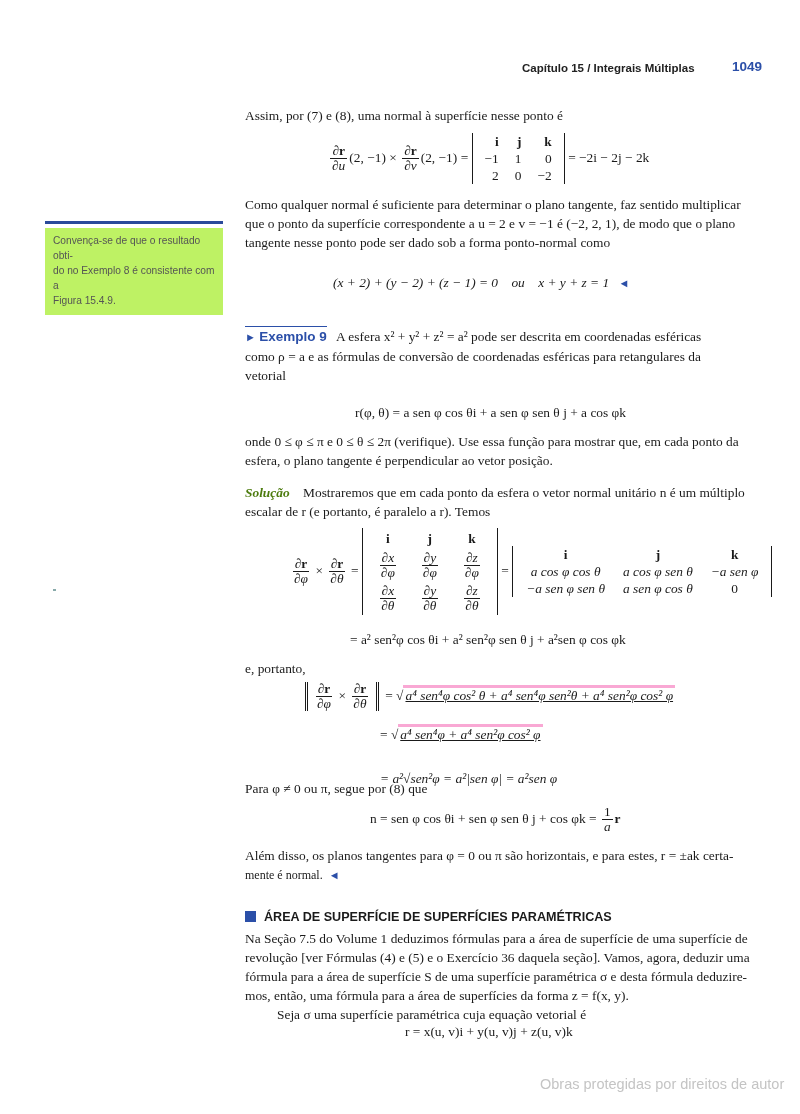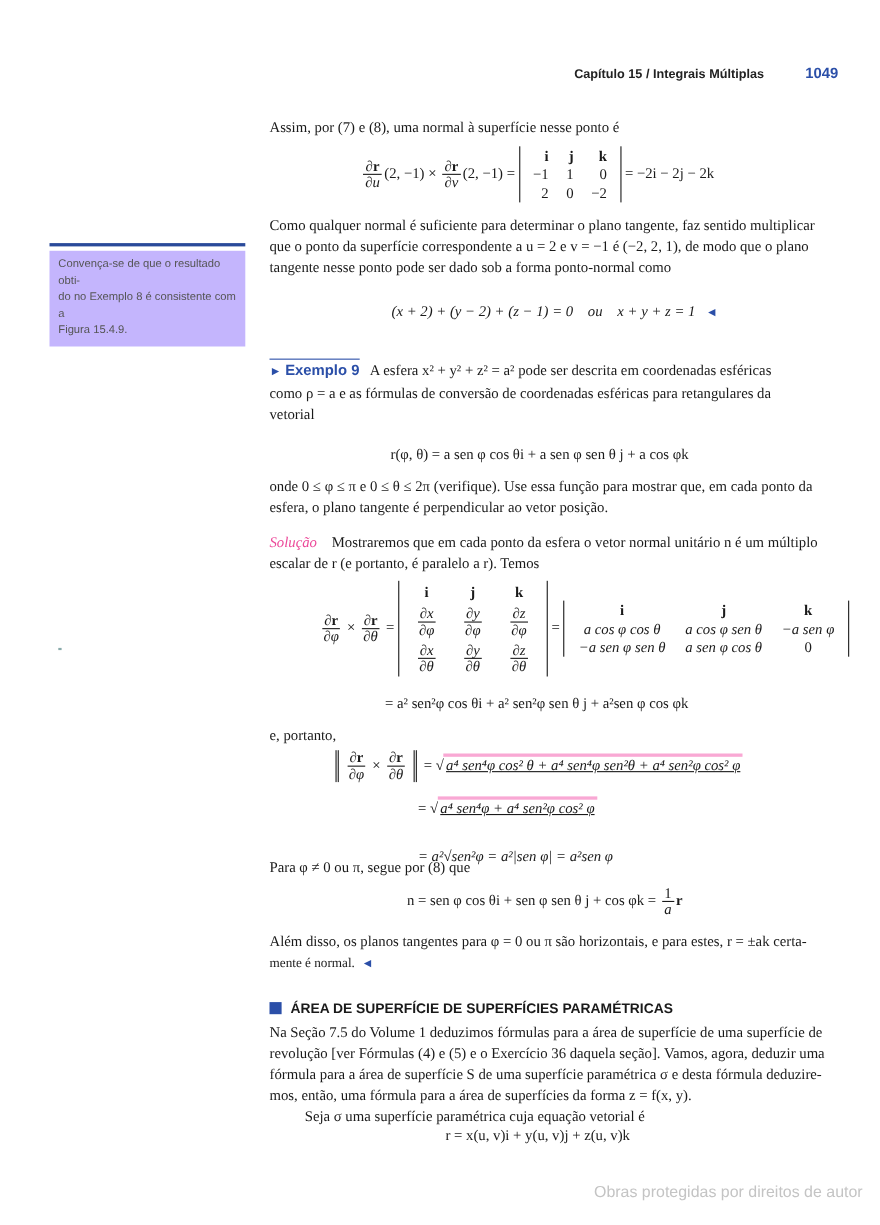--- a/index.html
+++ b/index.html
@@ -17,26 +17,26 @@
     .frac { display: inline-flex; flex-direction: column; align-items: center; vertical-align: middle; margin: 0 2px; line-height: 1.05; }
     .frac .num { border-bottom: 1px solid #1a1a1a; padding: 0 2px; }
     .frac .den { padding: 0 2px; }
     .det { display: inline-block; vertical-align: middle; border-left: 1.2px solid #1a1a1a; border-right: 1.2px solid #1a1a1a; padding: 0 4px; }
     .det table { border-collapse: collapse; }
     .det td { padding: 0 8px; text-align: right; line-height: 17px; }
     .det2 td { text-align: center; padding: 0 9px; }
     .det3 td { text-align: center; padding: 2px 10px; }
     .sidebar-note { left: 45px; top: 221px; width: 178px; }
     .sidebar-rule { height: 3px; background: #2a4a9a; margin-bottom: 4px; }
-    .sidebar-box { background: #c4b5fd; padding: 5px 6px 7px 8px; font-size: 10.2px; line-height: 15px; color: #555; }
+    .sidebar-box { background: #bef264; padding: 5px 6px 7px 8px; font-size: 10.2px; line-height: 15px; color: #555; }
     .ex-rule { left: 245px; top: 326px; width: 82px; height: 1px; background: #2b4fa8; }
     .ex-label { color: #2b4fa8; font-weight: bold; font-size: 13.5px; }
     .tri-right { color: #2b4fa8; font-size: 11px; }
     .end-mark { color: #2b4fa8; font-size: 11px; margin-left: 6px; }
-    .sol-label { color: #ec4899; font-weight: normal; font-style: italic; }
+    .sol-label { color: #4d7c0f; font-weight: bold; font-style: italic; }
     .section-head { left: 245px; top: 910px; font-size: 12.6px; font-weight: bold; color: #1a1a1a; }
     .sq { display: inline-block; width: 11px; height: 11px; background: #2b4fa8; margin-right: 8px; vertical-align: -1px; }
     .watermark { top: 1076px; left: 540px; font-size: 14.5px; color: #c4c4c4; }
     .sqrt { display: inline-block; border-top: 3px solid #f9a8d4; padding: 0 2px; line-height: 1.2; text-decoration: underline; }
     .norm { display: inline-block; vertical-align: middle; border-left: 3px double #1a1a1a; border-right: 3px double #1a1a1a; padding: 0 5px; }
     .dot { left: 53px; top: 589px; width: 3px; height: 2px; background: #8aa; }
   </style>
 </head>
 <body>
 
@@ -87,21 +87,21 @@
     <div>do no Exemplo 8 é consistente com a</div>
     <div>Figura 15.4.9.</div>
   </div>
 </div>
 
 <div class="abs para" style="top:195px;">
   <div class="line">Como qualquer normal é suficiente para determinar o plano tangente, faz sentido multiplicar</div>
   <div class="line">que o ponto da superfície correspondente a u = 2 e v = −1 é (−2, 2, 1), de modo que o plano</div>
   <div class="line">tangente nesse ponto pode ser dado sob a forma ponto-normal como</div>
 </div>
-<div class="abs eq i" style="top:275px; left:356px;">
+<div class="abs eq i" style="top:275px; left:333px;">
   <span style="white-space:pre;">(x + 2) + (y − 2) + (z − 1) = 0    ou    x + y + z = 1</span>
   <span class="end-mark">◄</span>
 </div>
 
 <div class="abs ex-rule"></div>
 <div class="abs para" style="top:327px;">
   <div class="line">
     <span class="tri-right">►</span>
     <span class="ex-label sans">Exemplo 9</span>
     &nbsp;

